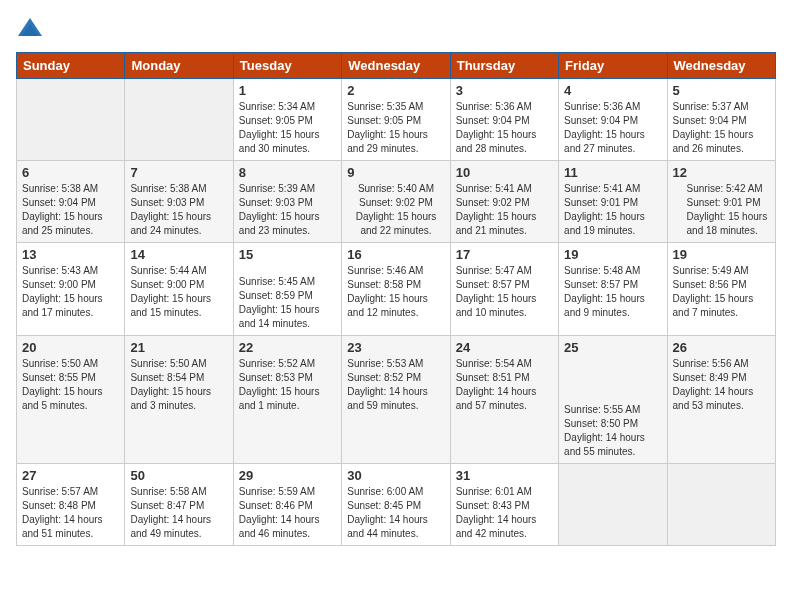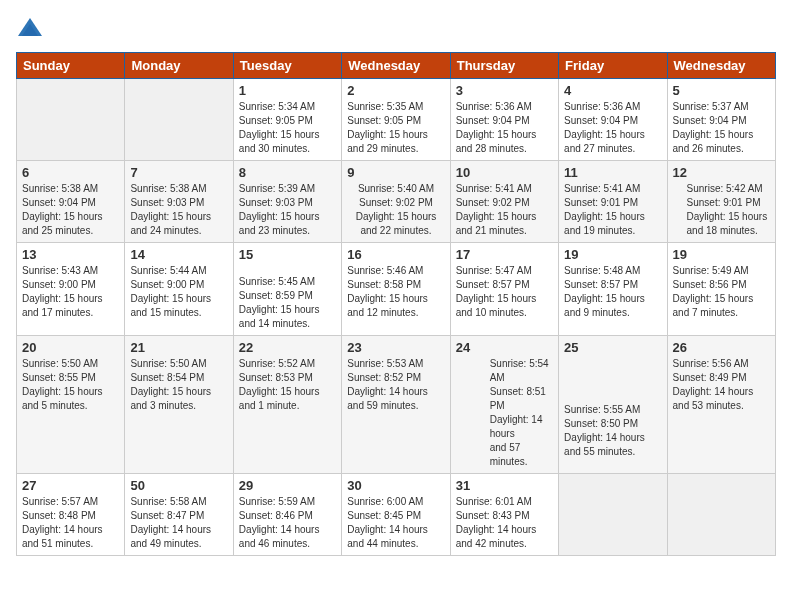--- a/index.html
+++ b/index.html
@@ -290,21 +290,21 @@
         </td>
         <td>
           <div class="day-number">23</div>
           <div class="day-info" style="white-space: pre-line;">Sunrise: 5:53 AM
 Sunset: 8:52 PM
 Daylight: 14 hours
 and 59 minutes.</div>
         </td>
         <td>
           <div class="day-number">24</div>
-          <div class="day-info" style="white-space: pre-line; margin-left: 34px;">Sunrise: 5:54 AM
+          <div class="day-info" style="white-space: pre-line;">Sunrise: 5:54 AM
 Sunset: 8:51 PM
 Daylight: 14 hours
 and 57 minutes.</div>
         </td>
         <td>
           <div class="day-number">25</div>
           <div class="day-info" style="white-space: pre-line; margin-top: 48px;">Sunrise: 5:55 AM
 Sunset: 8:50 PM
 Daylight: 14 hours
 and 55 minutes.</div>

